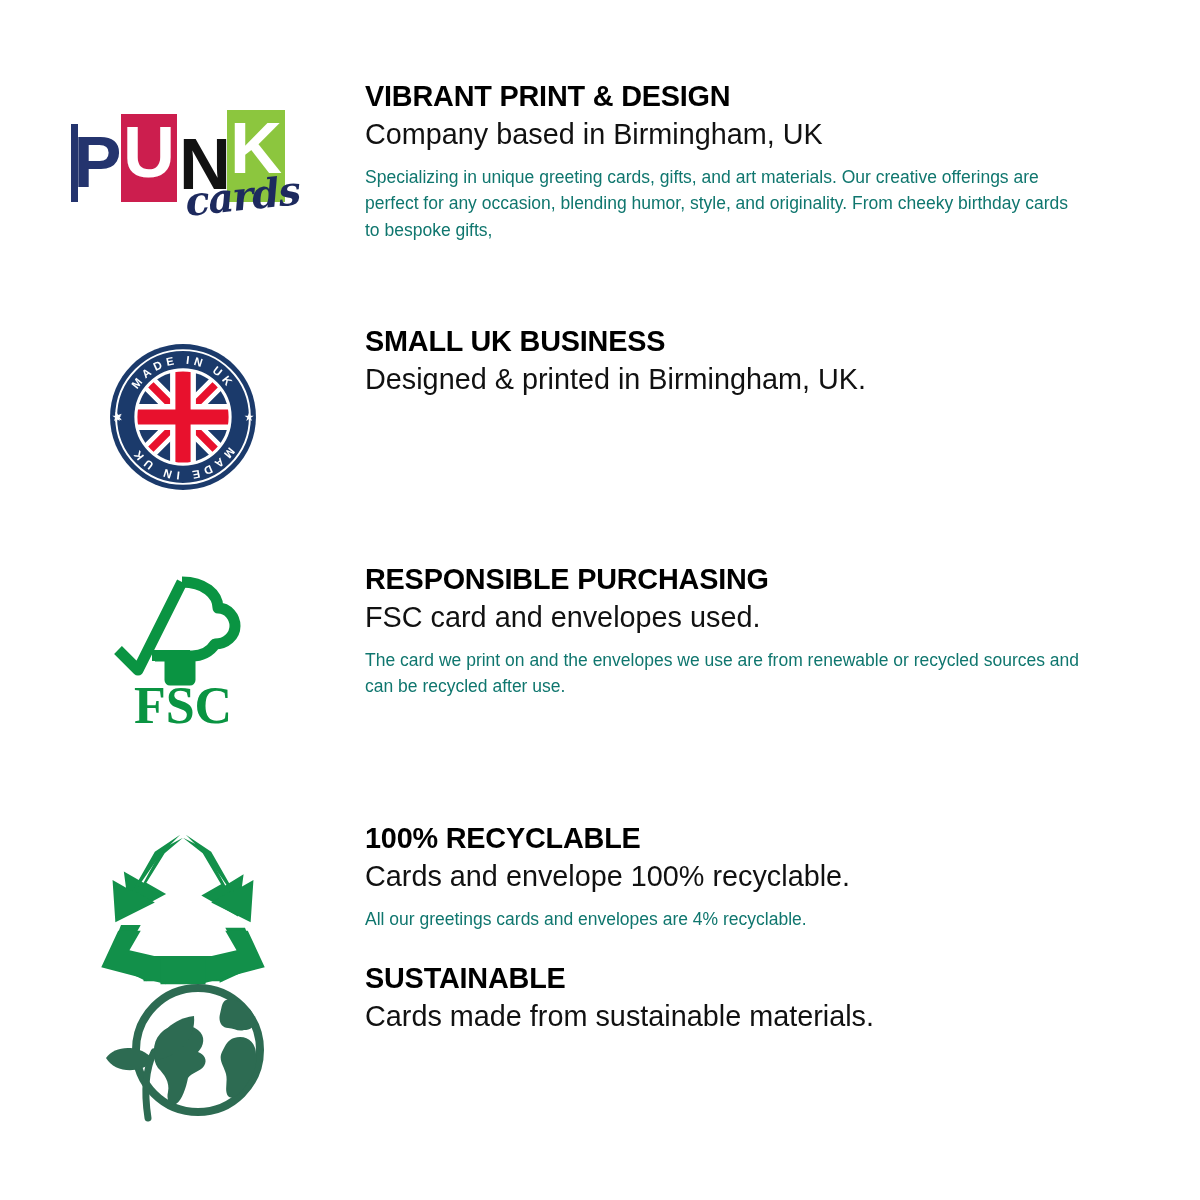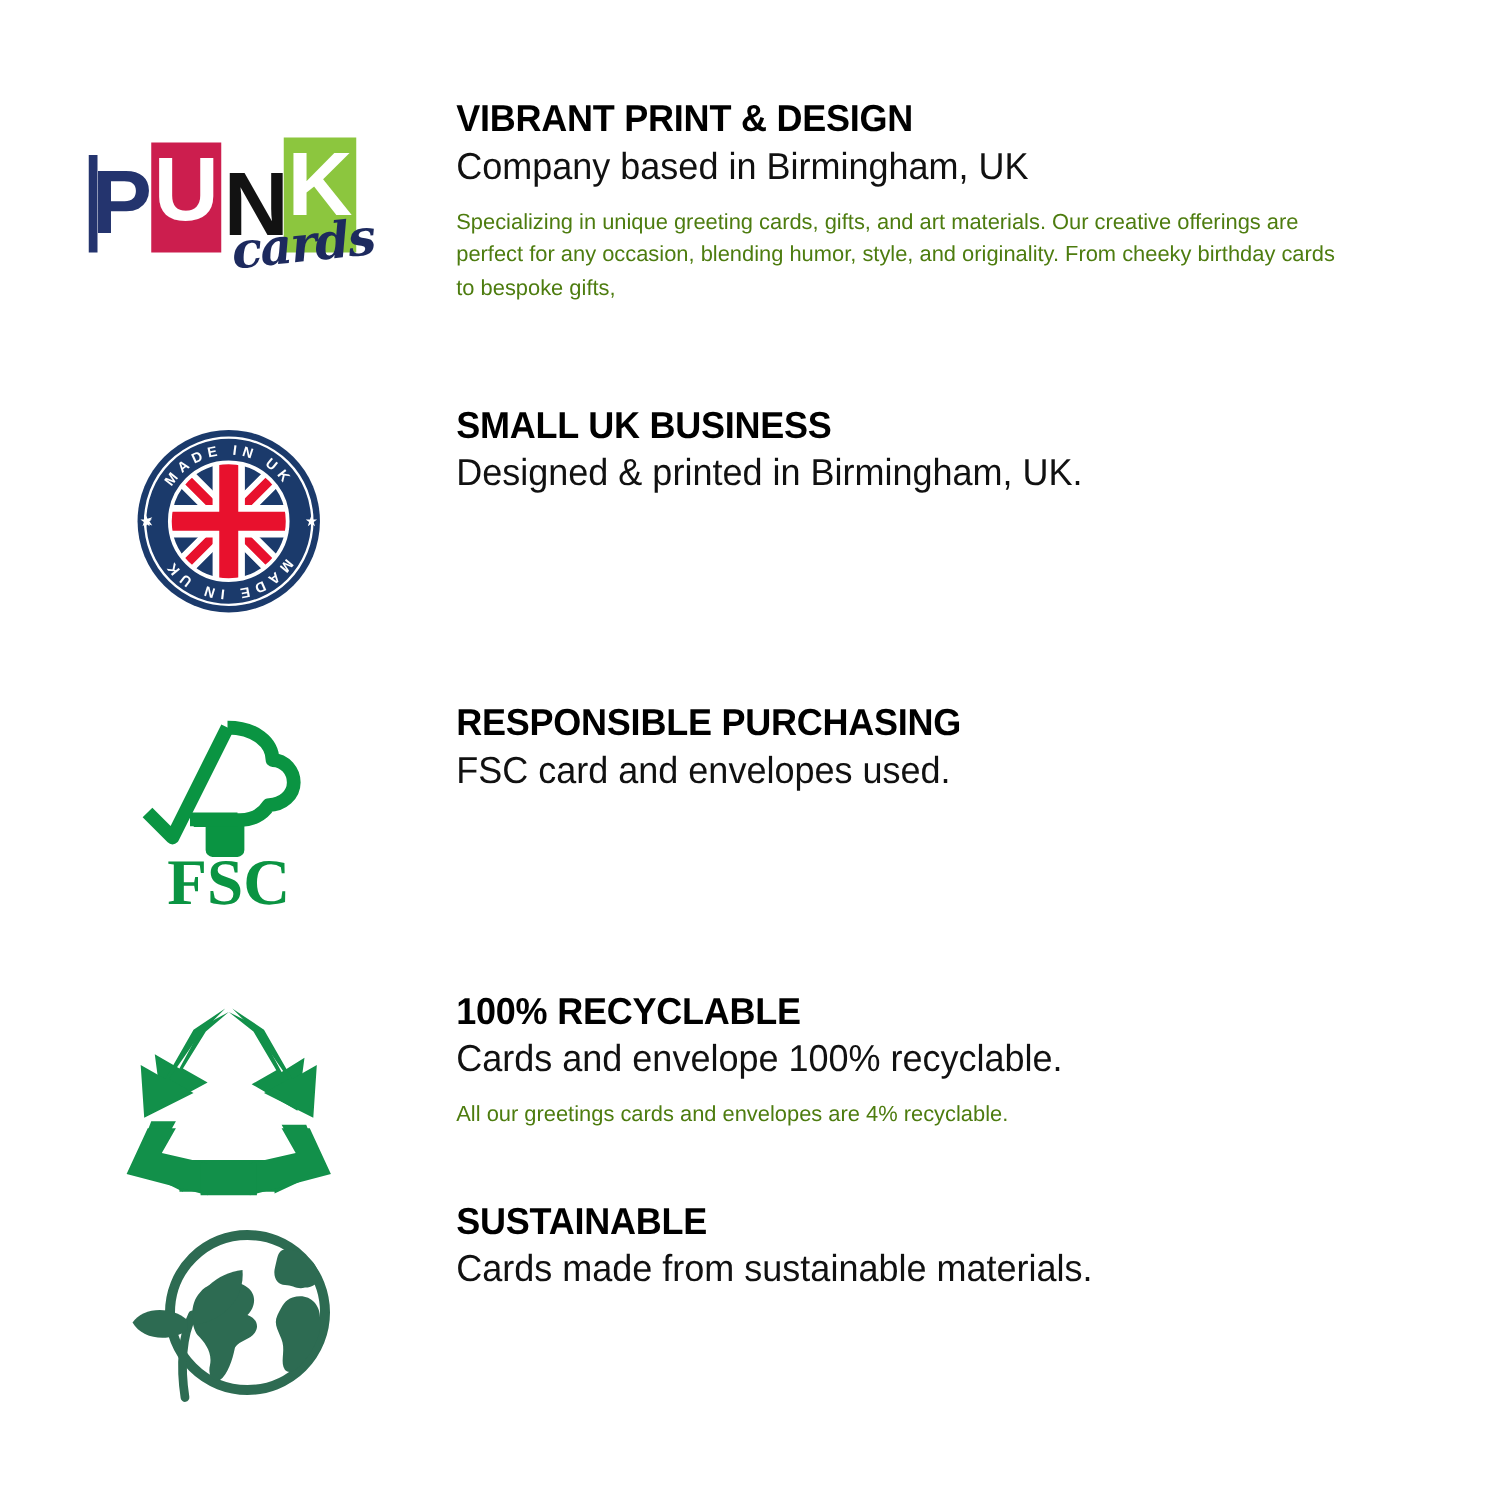--- a/index.html
+++ b/index.html
@@ -55,30 +55,30 @@
     line-height: 1.1;
     color: #111111;
     margin: 0 0 14px 0;
     transform: scaleX(0.96);
     transform-origin: left center;
     white-space: nowrap;
   }
   .f-body {
     font-size: 17.5px;
     line-height: 1.5;
-    color: #4d7c0f;
+    color: #0f766e;
     margin: 0;
     max-width: 720px;
   }
 
   
   #row-0 { top: 80px; }
   #row-1 { top: 325px; }
   #row-2 { top: 563px; }
-  #row-3 { top: 794px; }
+  #row-3 { top: 822px; }
   #row-4 { top: 962px; justify-content: flex-end; }
 
   
   .punk-logo {
     position: relative;
     width: 232px;
     height: 110px;
     margin-top: 30px;
   }
   .punk-letter {
@@ -232,20 +232,21 @@
 
           <rect x="62" y="88" width="20" height="28" fill="#0a9442"></rect>
           <rect x="44" y="82" width="38" height="11" fill="#0a9442"></rect>
           <text x="75" y="155" text-anchor="middle" font-family="&quot;Liberation Serif&quot;, serif" font-weight="bold" font-size="52" fill="#0a9442">FSC</text>
         </svg>
       </div>
     </div>
     <div class="text-col">
       <div class="f-title">RESPONSIBLE PURCHASING</div>
       <div class="f-sub">FSC card and envelopes used.</div>
+      <div class="f-body">The card we print on and the envelopes we use are from renewable or recycled sources and can be recycled after use.</div>
     </div>
   </div>
 
   <div class="feature" id="row-3">
     <div class="icon-col">
       <div class="recycle-wrap">
         <svg width="170" height="155" viewBox="0 0 120 110">
           <g fill="#12904a">
 
             <path d="M 60 4 L 45 12 L 32 36 L 18 28 L 22 58 L 48 44 L 34 36 L 47 15 Z"></path>

